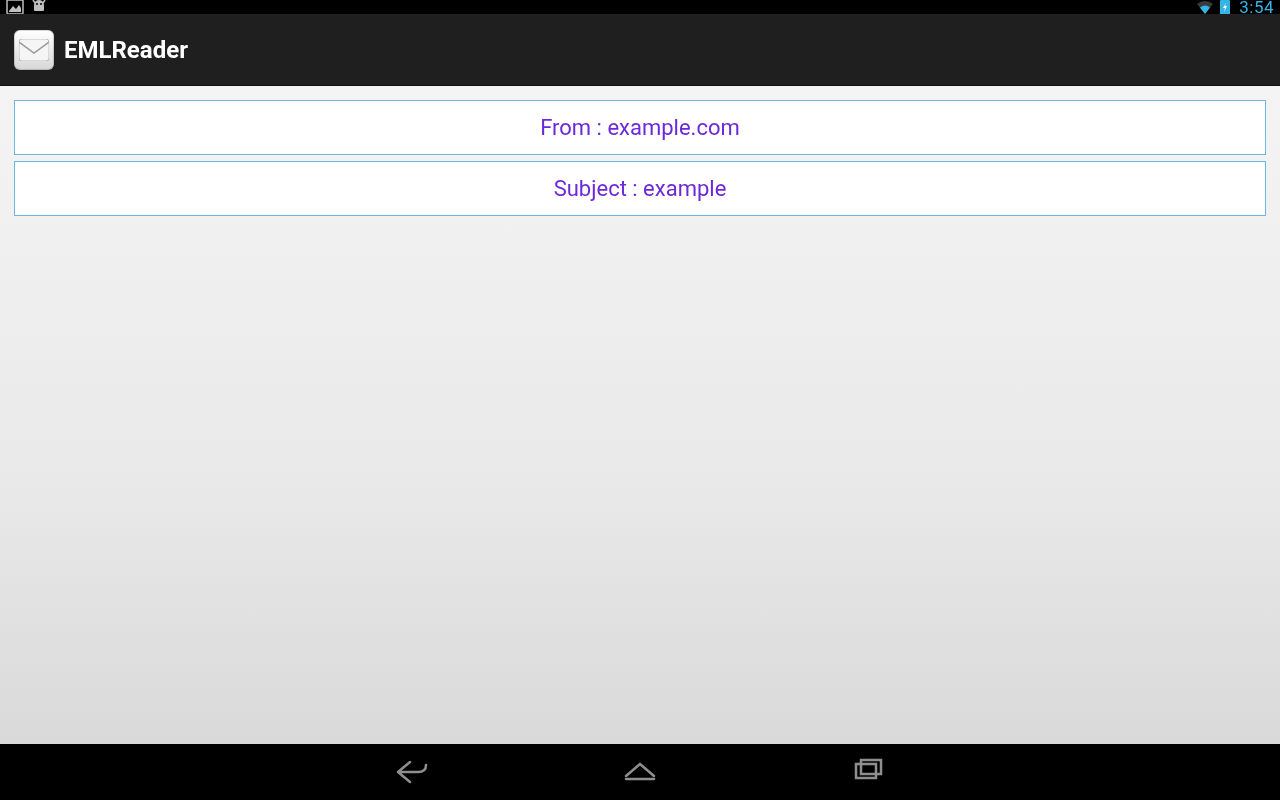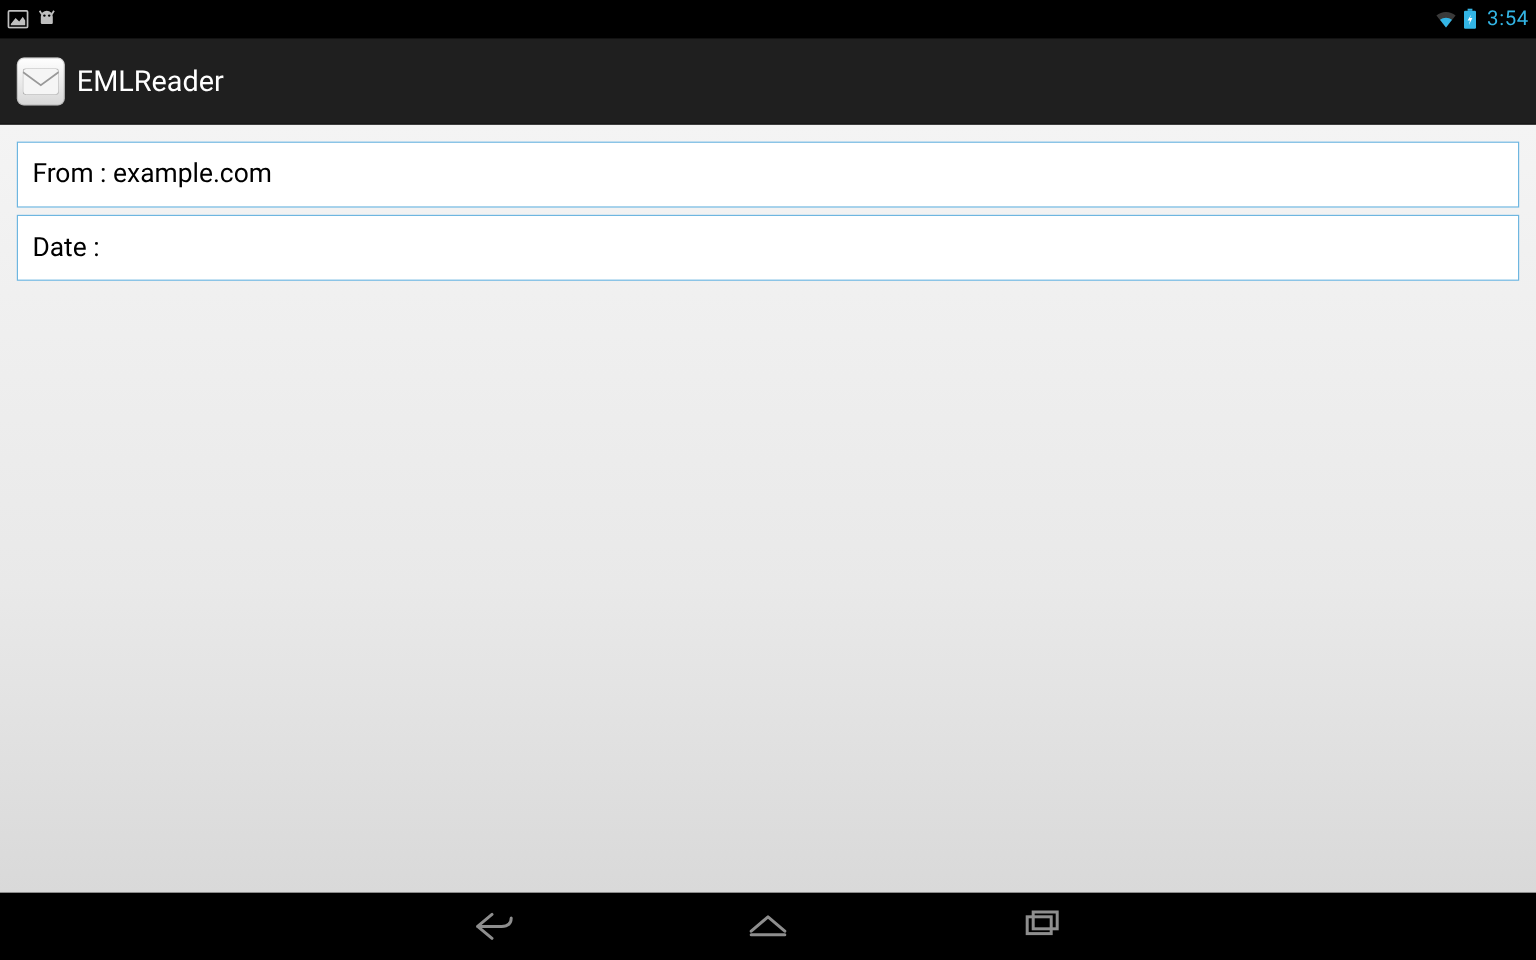--- a/index.html
+++ b/index.html
@@ -1,21 +1,21 @@
 <!DOCTYPE html>
 <html><head>
 <meta charset="utf-8">
 <style>
   * { box-sizing: border-box; margin: 0; padding: 0; }
   html, body { width: 1280px; height: 800px; overflow: hidden; font-family: Roboto, "Helvetica Neue", Arial, sans-serif; }
   body { display: flex; flex-direction: column; background: #000; }
 
   
   .status-bar {
-    height: 32px;
+    height: 14px;
     background: #000;
     display: flex;
     align-items: center;
     padding: 0 6px;
     color: #bfbfbf;
     font-size: 16px;
   }
   .status-left { display: flex; gap: 6px; align-items: center; }
   .status-right { margin-left: auto; display: flex; gap: 4px; align-items: center; }
   .clock { color: #33b5e5; font-size: 17px; letter-spacing: 0.5px; margin-left: 4px;}
@@ -33,35 +33,36 @@
     gap: 10px;
     border-bottom: 1px solid #111;
   }
   .app-icon {
     width: 40px; height: 40px;
     border-radius: 6px;
     background: linear-gradient(#ffffff, #d7d7d7);
     display: flex; align-items: center; justify-content: center;
     box-shadow: inset 0 0 0 1px rgba(0,0,0,.15);
   }
-  .app-title { color: #fff; font-size: 24px; font-weight: 400; }
+  .app-title { color: #fff; font-size: 24px; font-weight: 700; }
 
   
   .content {
     flex: 1;
     background: linear-gradient(180deg, #f4f4f4 0%, #e9e9e9 60%, #d9d9d9 100%);
     padding: 14px;
   }
   .field {
     background: #fff;
     border: 1px solid #6eb6e0;
     padding: 14px 12px;
     font-size: 22px;
-    color: #000000;
+    color: #6d28d9;
     margin-bottom: 6px;
+    text-align: center;
   }
   .body-text {
     padding: 10px 8px;
     font-size: 22px;
     color: #111;
   }
 
   
   .nav-bar {
     height: 56px;
@@ -117,21 +118,21 @@
     <svg width="30" height="22" viewBox="0 0 30 22">
       <rect x="0" y="0" width="30" height="22" rx="3" fill="#f5f5f5" stroke="#888" stroke-width="0.5"></rect>
       <polyline points="0,3 15,14 30,3" fill="none" stroke="#999" stroke-width="1.5"></polyline>
     </svg>
   </div>
   <div class="app-title">EMLReader</div>
 </div>
 
 <div class="content">
   <div class="field">From : example.com</div>
-  <div class="field">Date :</div>
+  <div class="field">Subject : example</div>
 </div>
 
 <div class="nav-bar">
   <div class="nav-btn">
     <svg width="40" height="28" viewBox="0 0 40 28">
         <path d="M18 4 L6 14 L18 24 M6 14 H26 Q34 14 34 7" fill="none" stroke="#8e8e8e" stroke-width="2.5" stroke-linejoin="round" stroke-linecap="round"></path>
       </svg>
   </div>
   <div class="nav-btn">
     <svg width="40" height="28" viewBox="0 0 40 28">

